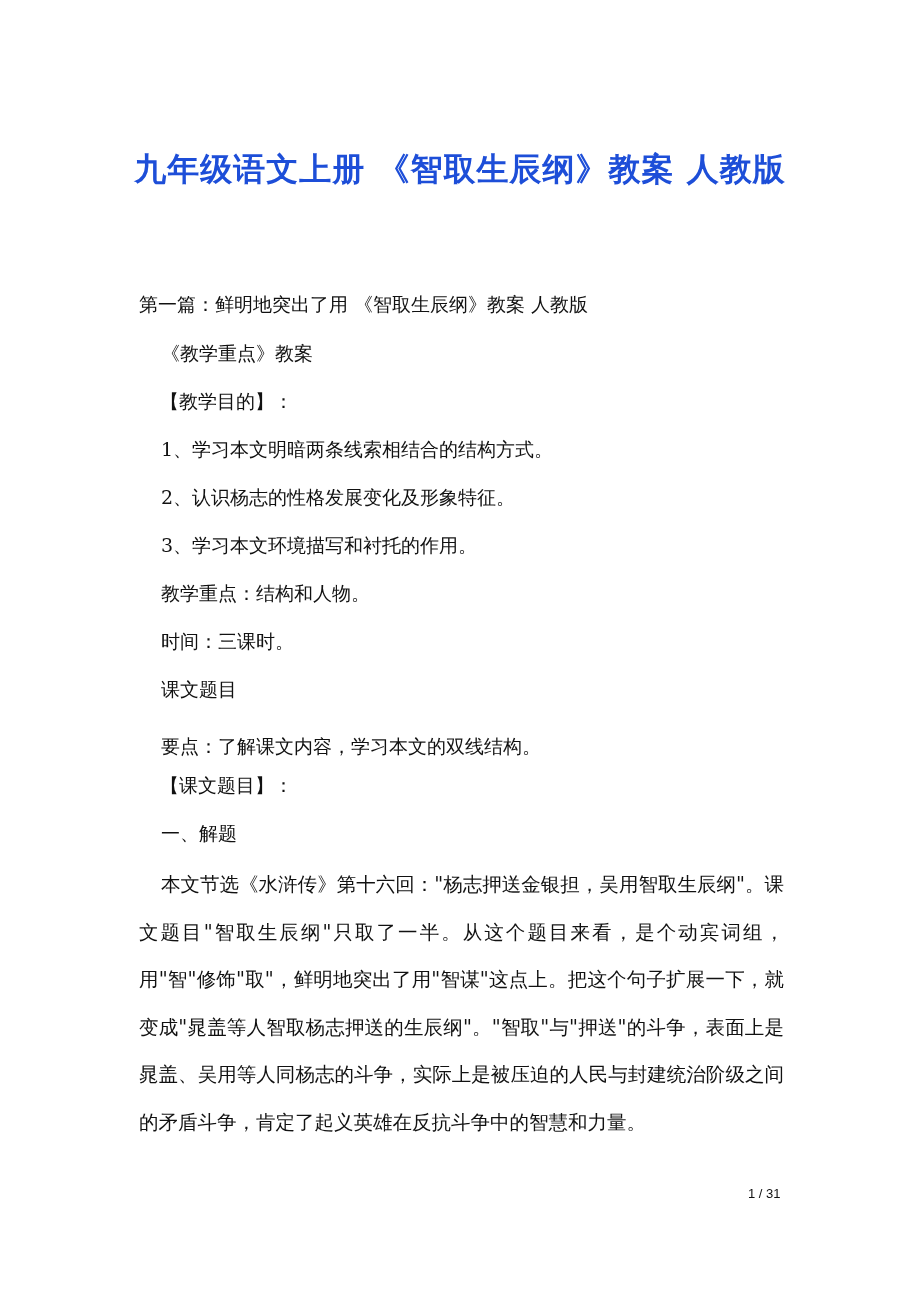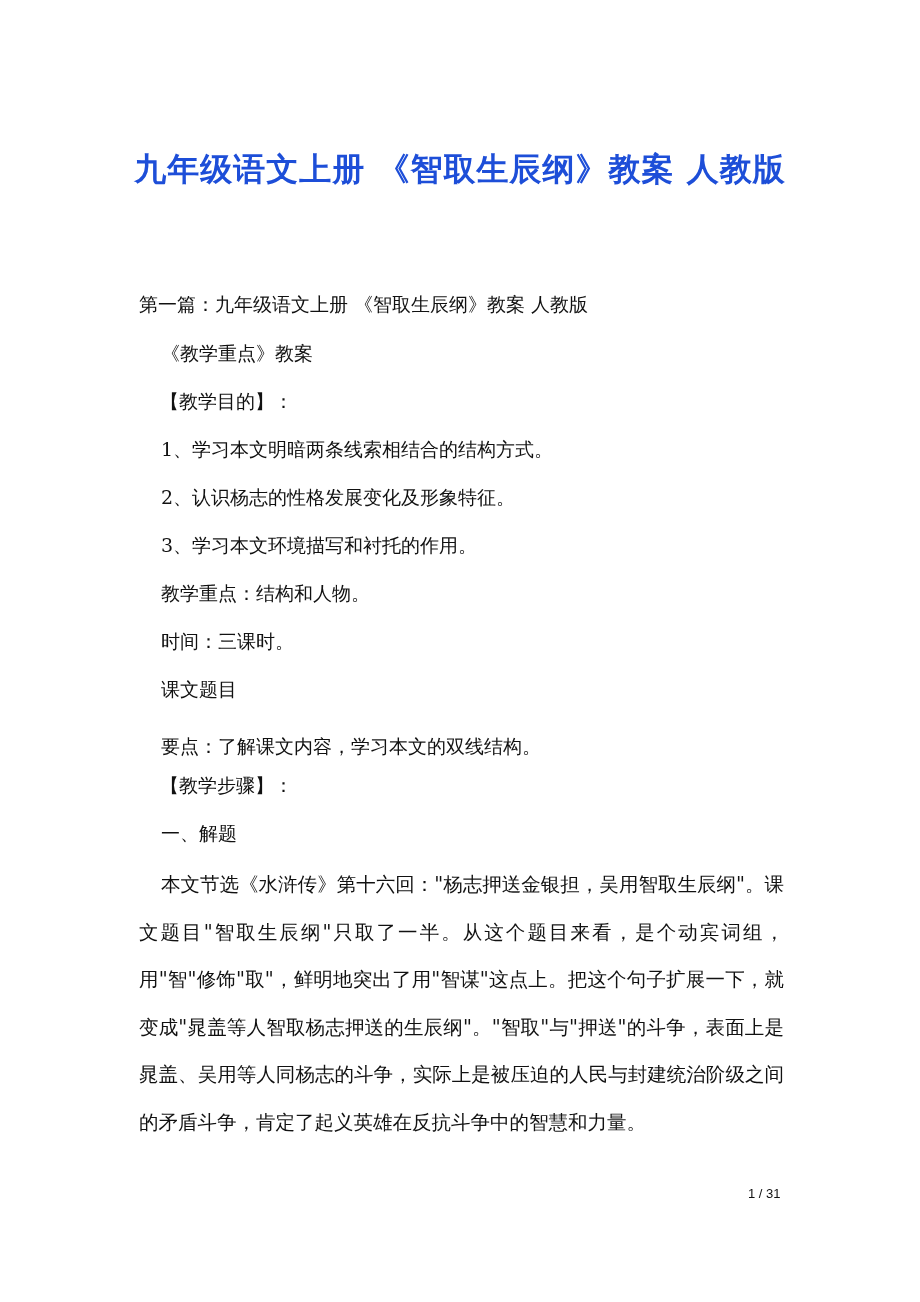--- a/index.html
+++ b/index.html
@@ -14,28 +14,28 @@
     .para { position: absolute; left: 139px; width: 645px; top: 861px; font-size: 19.5px;
       line-height: 47.6px; text-indent: 22px; text-align: justify; }
     .pnum { position: absolute; left: 748px; top: 1186px; font-size: 13px; font-weight: normal;
       font-family: "Liberation Sans", sans-serif; }
   </style>
 </head>
 <body>
 
 <div class="title">九年级语文上册 《智取生辰纲》教案 人教版</div>
 
-<div class="line l0" style="top:292px">第一篇：九年级语文上册 《智取生辰纲》教案 人教版</div>
+<div class="line l0" style="top:292px">第一篇：鲜明地突出了用 《智取生辰纲》教案 人教版</div>
 <div class="line l1" style="top:341px">《教学重点》教案</div>
 <div class="line l0" style="top:389px;left:160px">【教学目的】：</div>
 <div class="line l1" style="top:437px">1、学习本文明暗两条线索相结合的结构方式。</div>
 <div class="line l1" style="top:485px">2、认识杨志的性格发展变化及形象特征。</div>
 <div class="line l1" style="top:533px">3、学习本文环境描写和衬托的作用。</div>
 <div class="line l1" style="top:581px">教学重点：结构和人物。</div>
 <div class="line l1" style="top:629px">时间：三课时。</div>
 <div class="line l1" style="top:677px">课文题目</div>
 <div class="line l1" style="top:734px">要点：了解课文内容，学习本文的双线结构。</div>
-<div class="line l0" style="top:773px;left:160px">【教学步骤】：</div>
+<div class="line l0" style="top:773px;left:160px">【课文题目】：</div>
 <div class="line l1" style="top:821px">一、解题</div>
 
 <div class="para">本文节选《水浒传》第十六回："杨志押送金银担，吴用智取生辰纲"。课文题目"智取生辰纲"只取了一半。从这个题目来看，是个动宾词组，用"智"修饰"取"，鲜明地突出了用"智谋"这点上。把这个句子扩展一下，就变成"晁盖等人智取杨志押送的生辰纲"。"智取"与"押送"的斗争，表面上是晁盖、吴用等人同杨志的斗争，实际上是被压迫的人民与封建统治阶级之间的矛盾斗争，肯定了起义英雄在反抗斗争中的智慧和力量。</div>
 
 <div class="pnum">1 / 31</div>
 
 </body></html>

